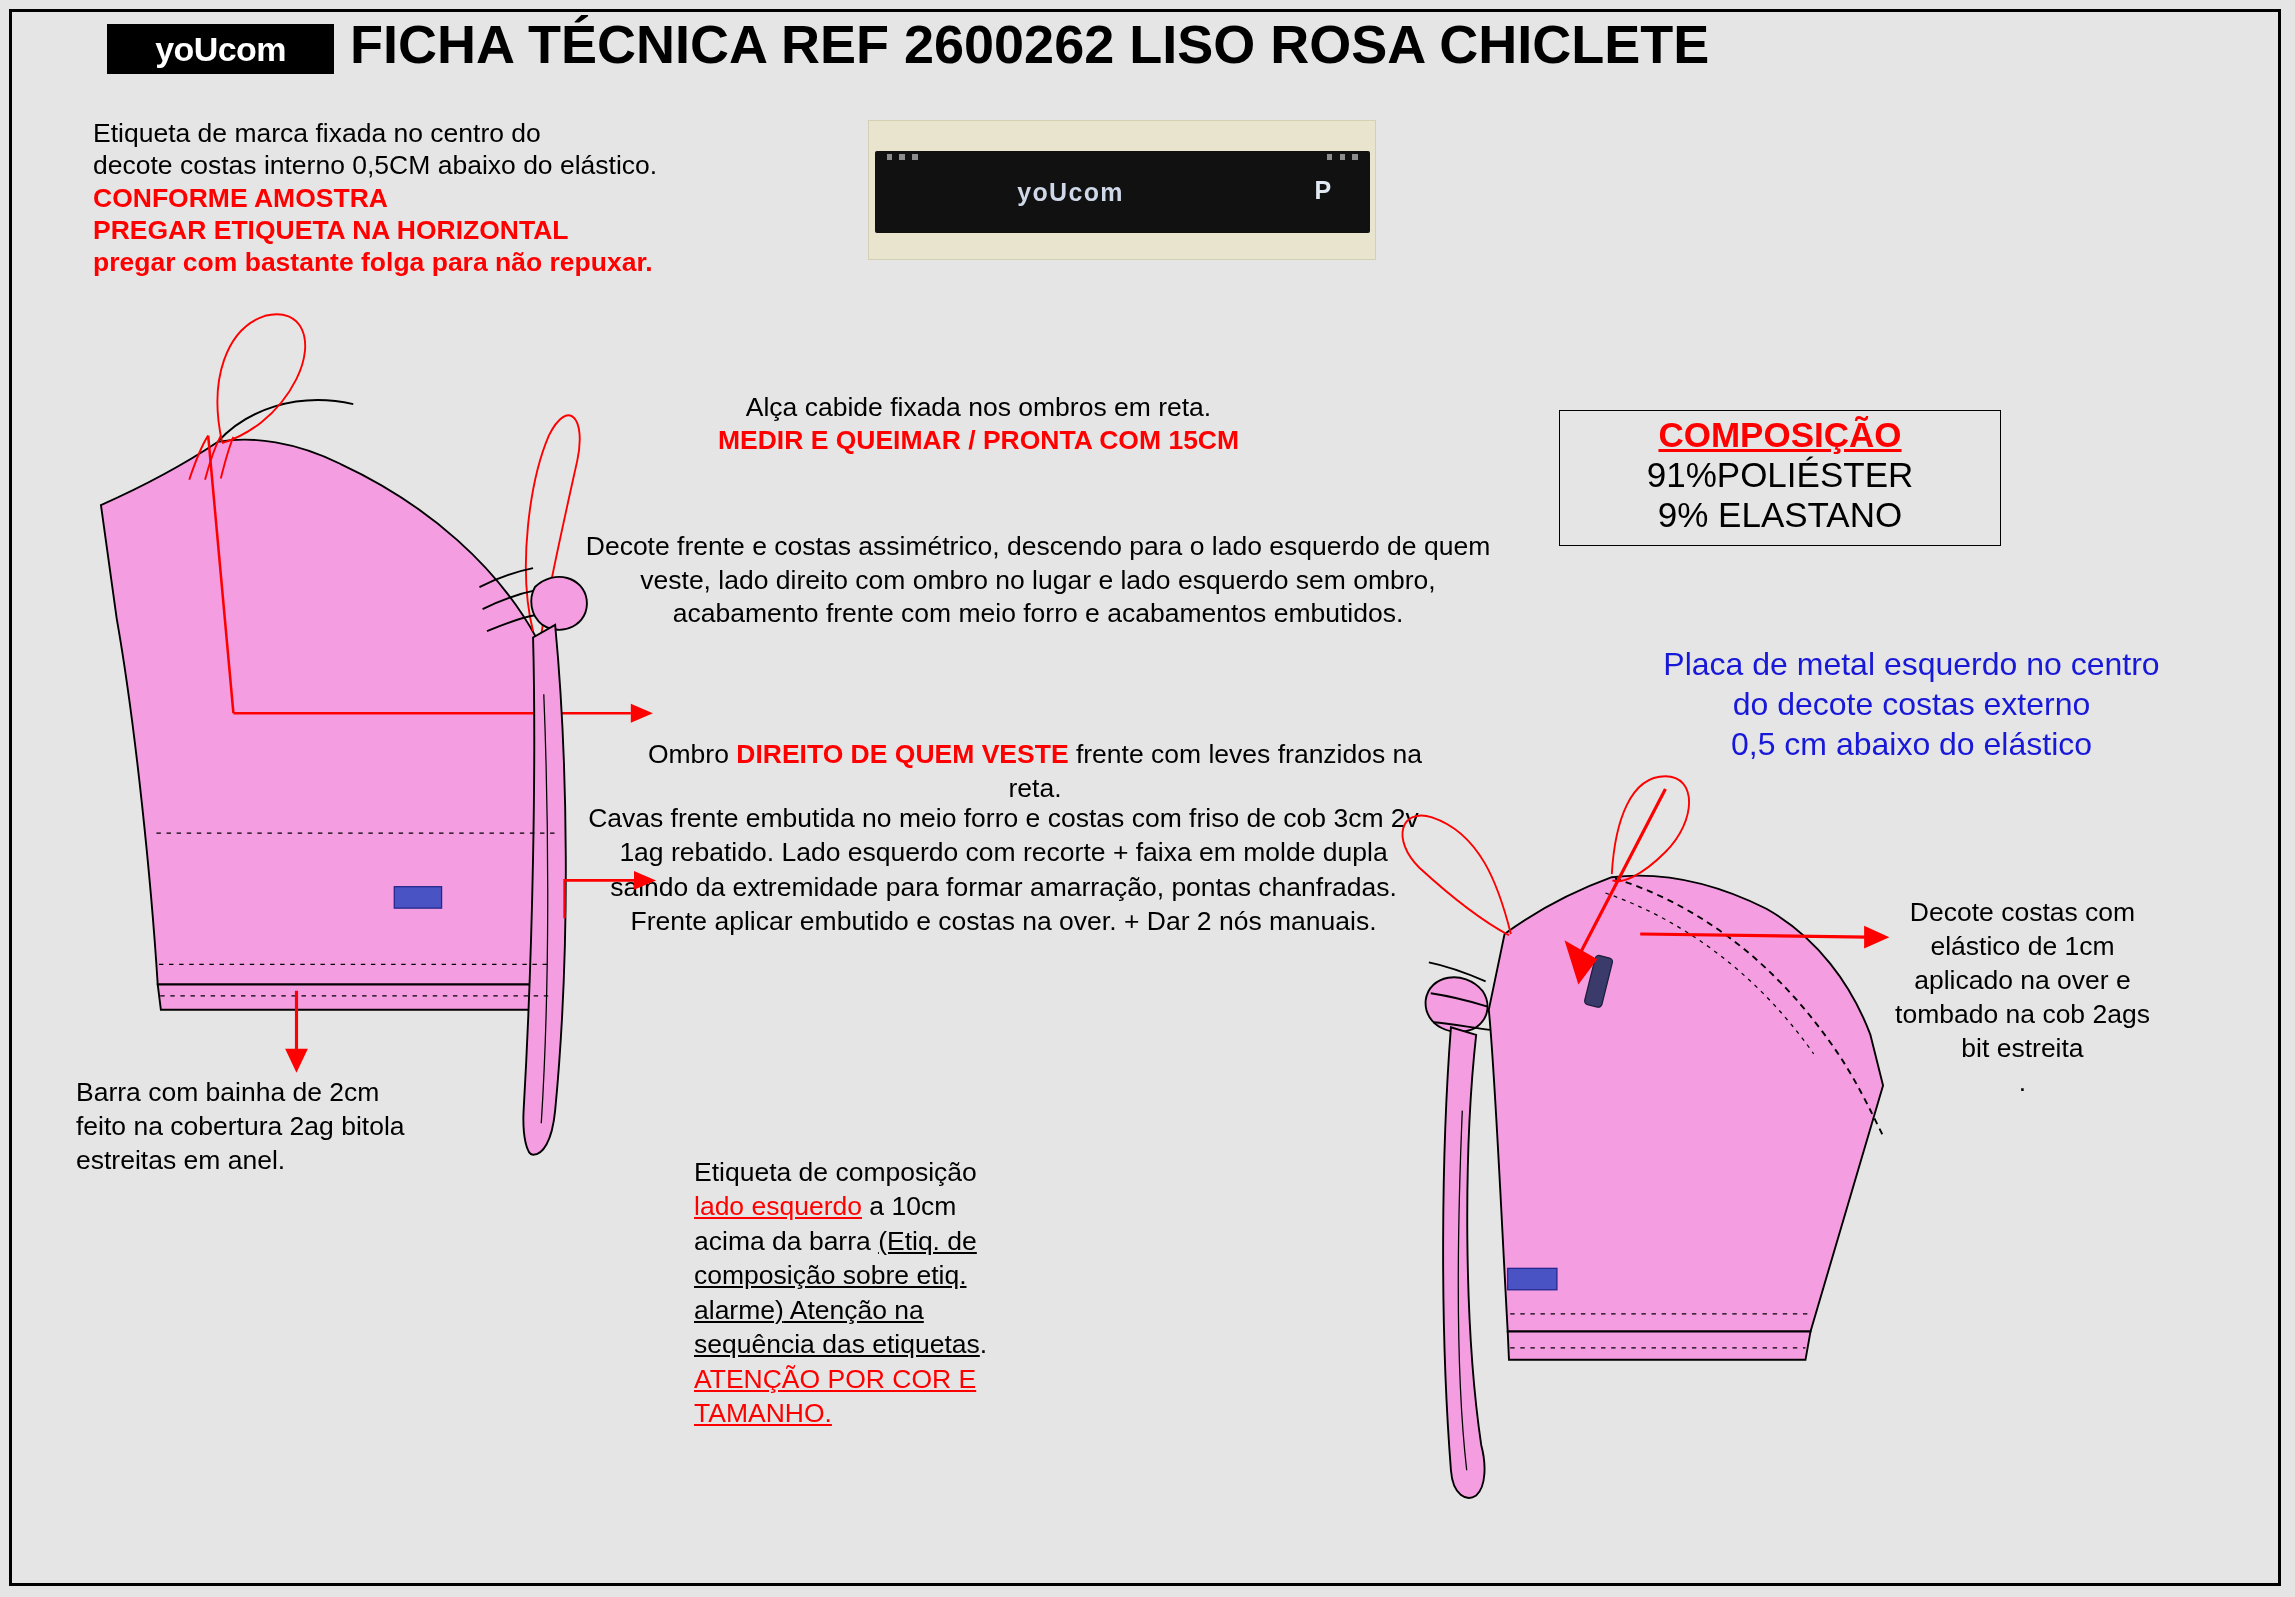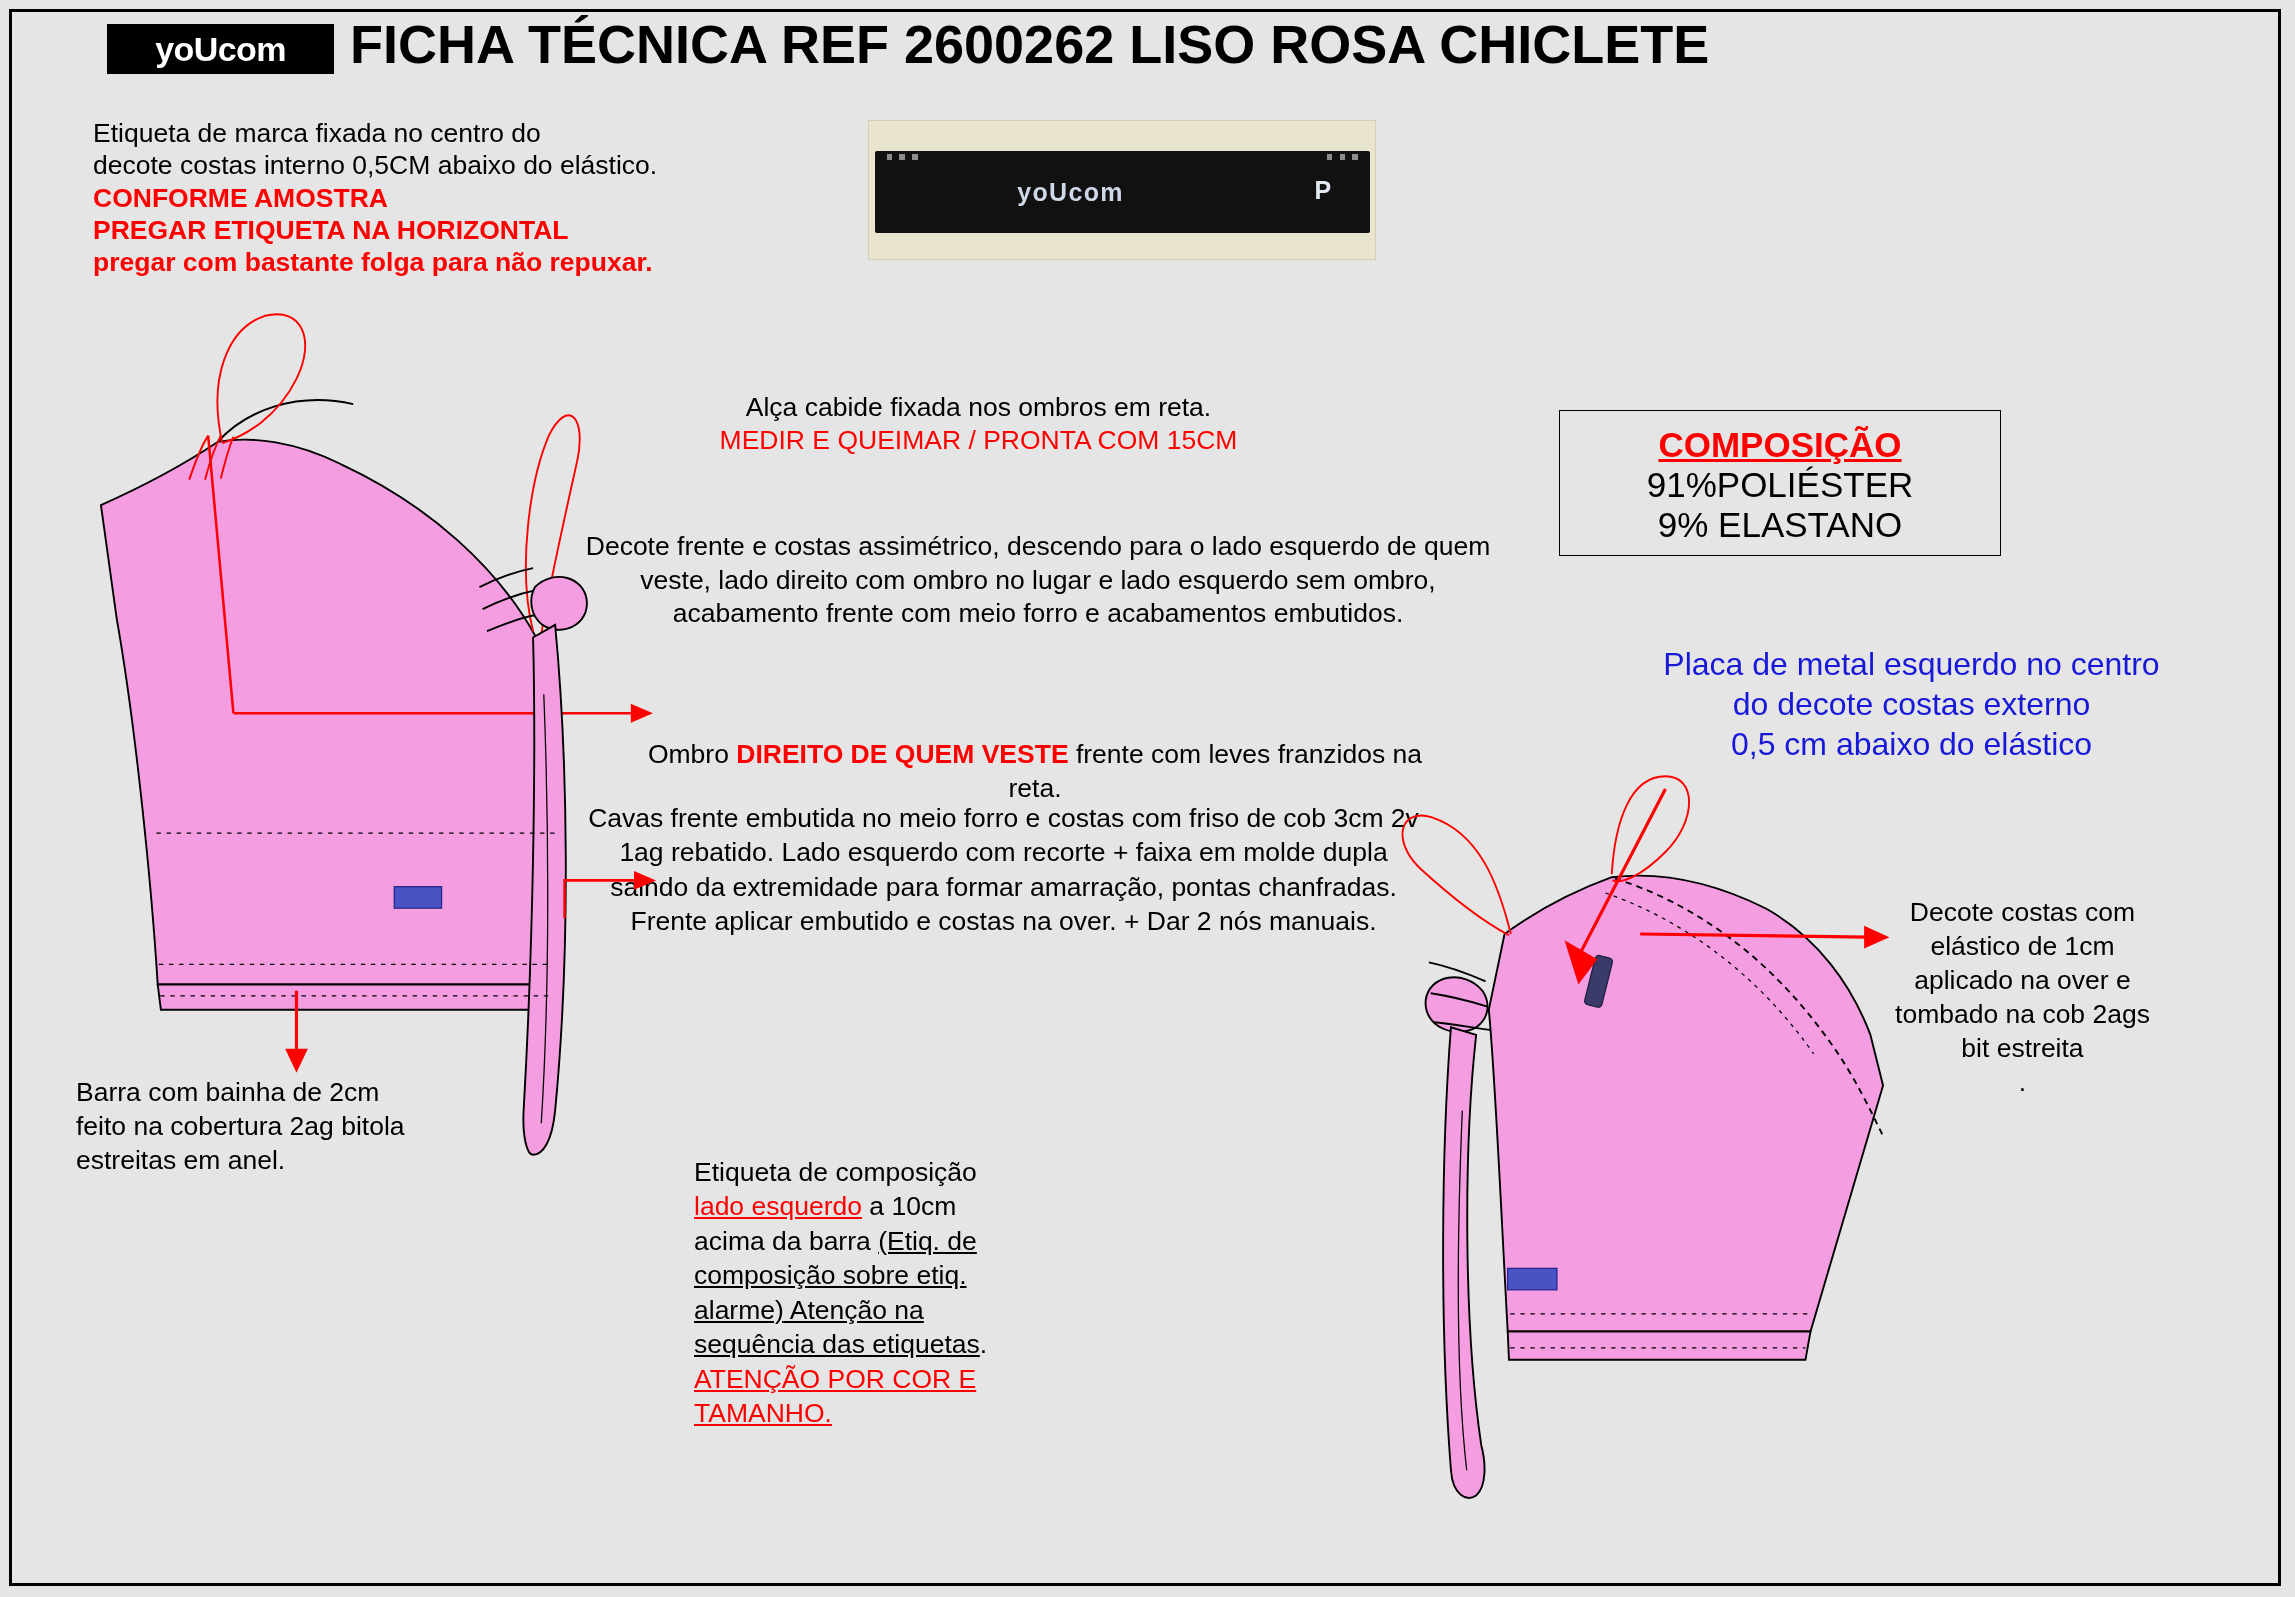--- a/index.html
+++ b/index.html
@@ -154,21 +154,20 @@
     box-sizing: border-box;
     padding: 5px 0 10px 0;
     text-align: center;
   }
   .comp-title {
     font-size: 35px;
     font-weight: bold;
     color: #ff0000;
     text-decoration: underline;
     line-height: 1.1;
-    margin-top: 10px;
   }
   .comp-line {
     font-size: 35px;
     color: #000;
     line-height: 1.15;
   }
 
   
   .blue-note {
     position: absolute;
@@ -184,21 +183,21 @@
   
   .ctr-1 {
     position: absolute;
     left: 606px;
     top: 391px;
     width: 745px;
     text-align: center;
     font-size: 26.5px;
     line-height: 1.25;
   }
-  .ctr-1 .red { color: #ff0000; font-weight: normal; }
+  .ctr-1 .red { color: #ff0000; font-weight: bold; }
 
   .ctr-2 {
     position: absolute;
     left: 571px;
     top: 530px;
     width: 934px;
     text-align: center;
     font-size: 26.5px;
     line-height: 1.27;
   }

